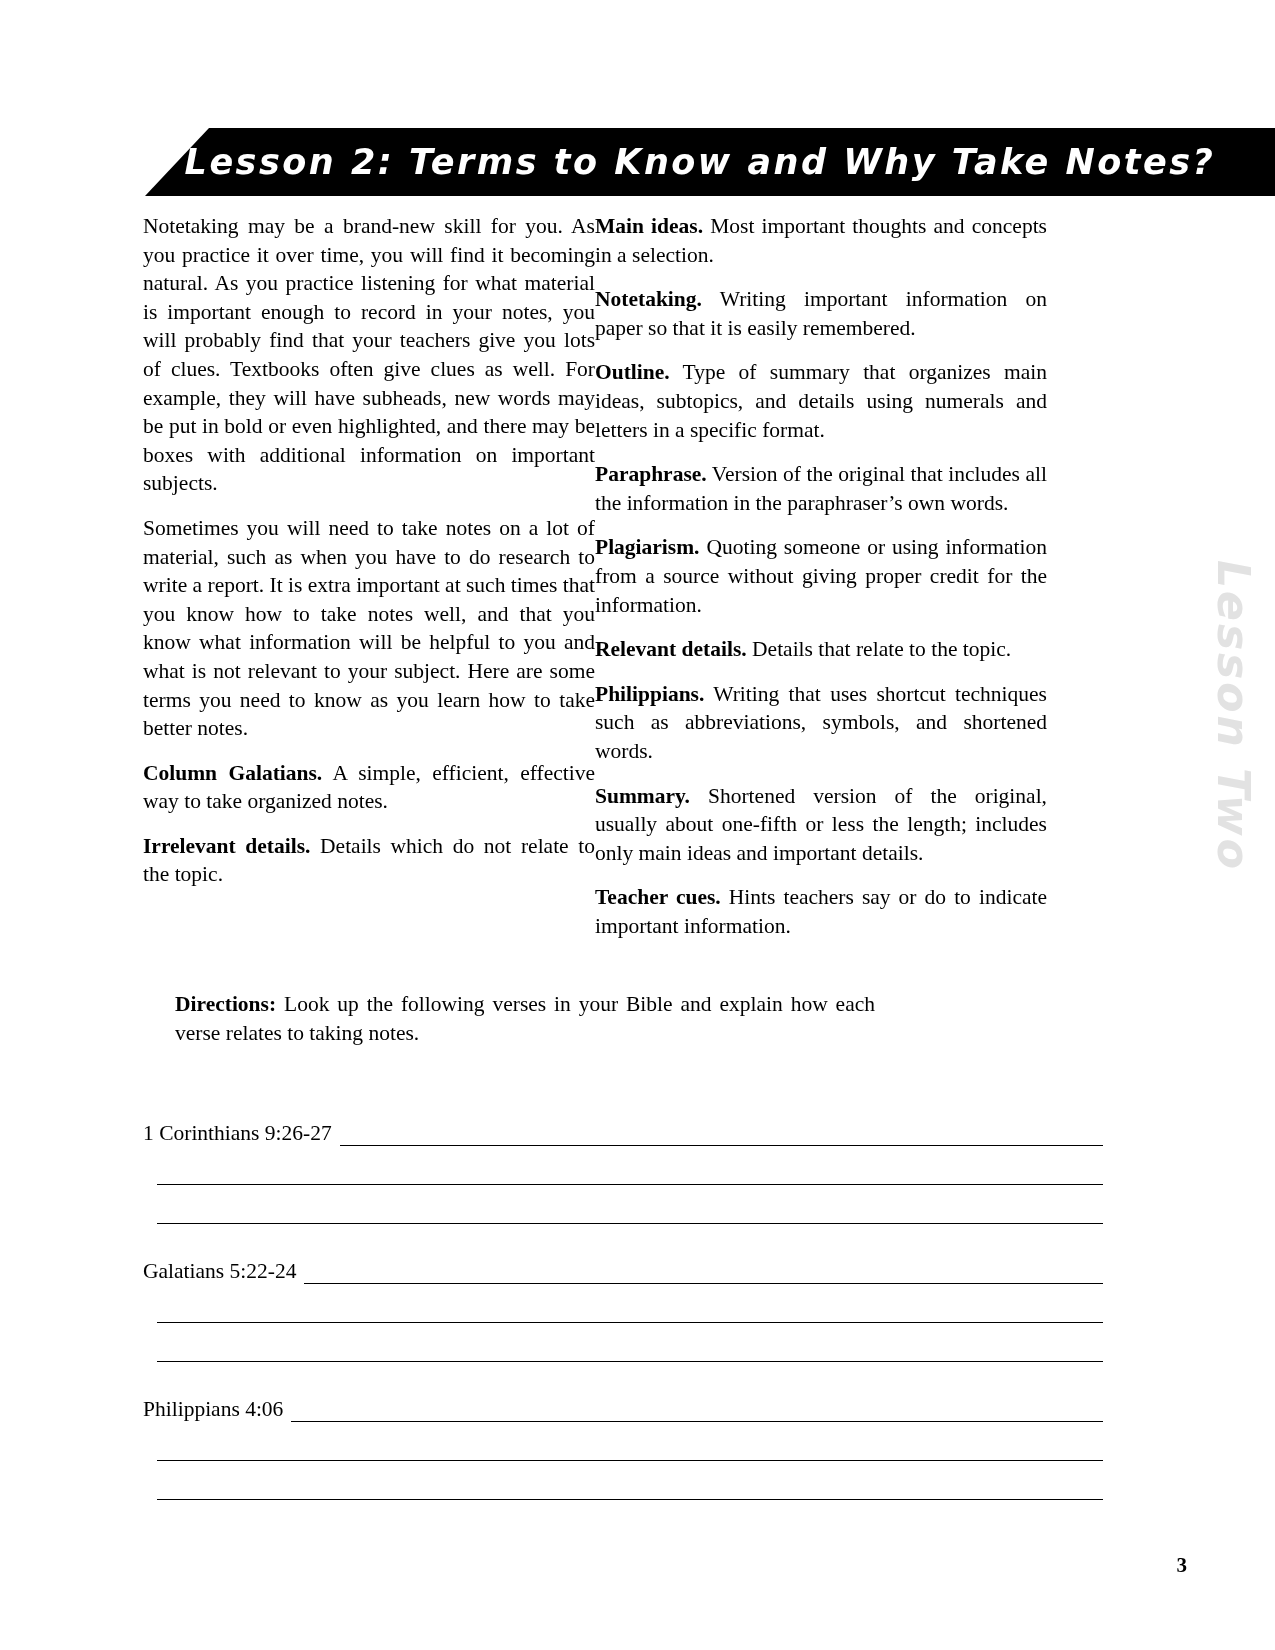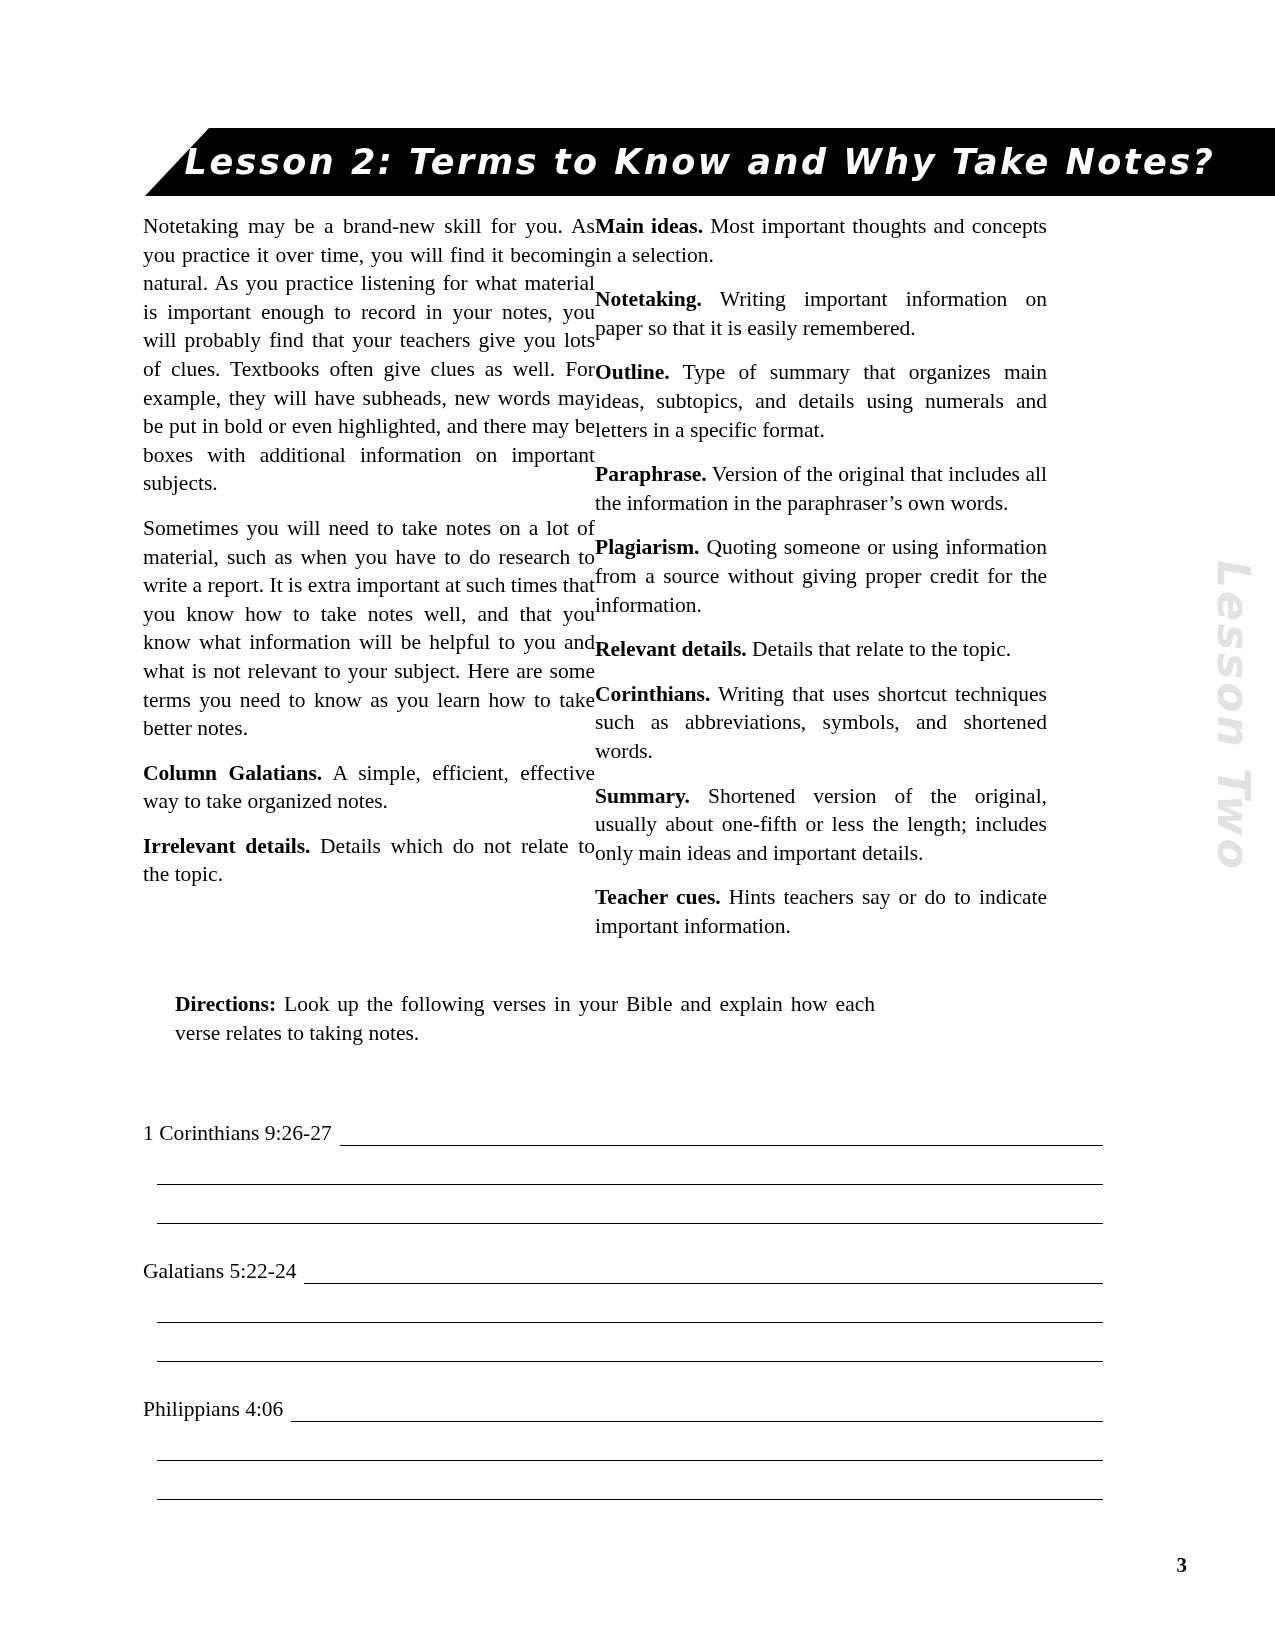--- a/index.html
+++ b/index.html
@@ -188,21 +188,21 @@
     <p><span class="term">Irrelevant details.</span><span> Details which do not relate to the topic.</span></p>
   </div>
 
   <div class="col">
     <p><span class="term">Main ideas.</span><span> Most important thoughts and concepts in a selection.</span></p>
     <p><span class="term">Notetaking.</span><span> Writing important information on paper so that it is easily remembered.</span></p>
     <p><span class="term">Outline.</span><span> Type of summary that organizes main ideas, subtopics, and details using numerals and letters in a specific format.</span></p>
     <p><span class="term">Paraphrase.</span><span> Version of the original that includes all the information in the paraphraser’s own words.</span></p>
     <p><span class="term">Plagiarism.</span><span> Quoting someone or using information from a source without giving proper credit for the information.</span></p>
     <p><span class="term">Relevant details.</span><span> Details that relate to the topic.</span></p>
-    <p><span class="term">Corinthians.</span><span> Writing that uses shortcut techniques such as abbreviations, symbols, and shortened words.</span></p>
+    <p><span class="term">Philippians.</span><span> Writing that uses shortcut techniques such as abbreviations, symbols, and shortened words.</span></p>
     <p><span class="term">Summary.</span><span> Shortened version of the original, usually about one-fifth or less the length; includes only main ideas and important details.</span></p>
     <p><span class="term">Teacher cues.</span><span> Hints teachers say or do to indicate important information.</span></p>
   </div>
 
 </div>
 
 <div class="questions-row">
 
 
   <div class="q-directions">

